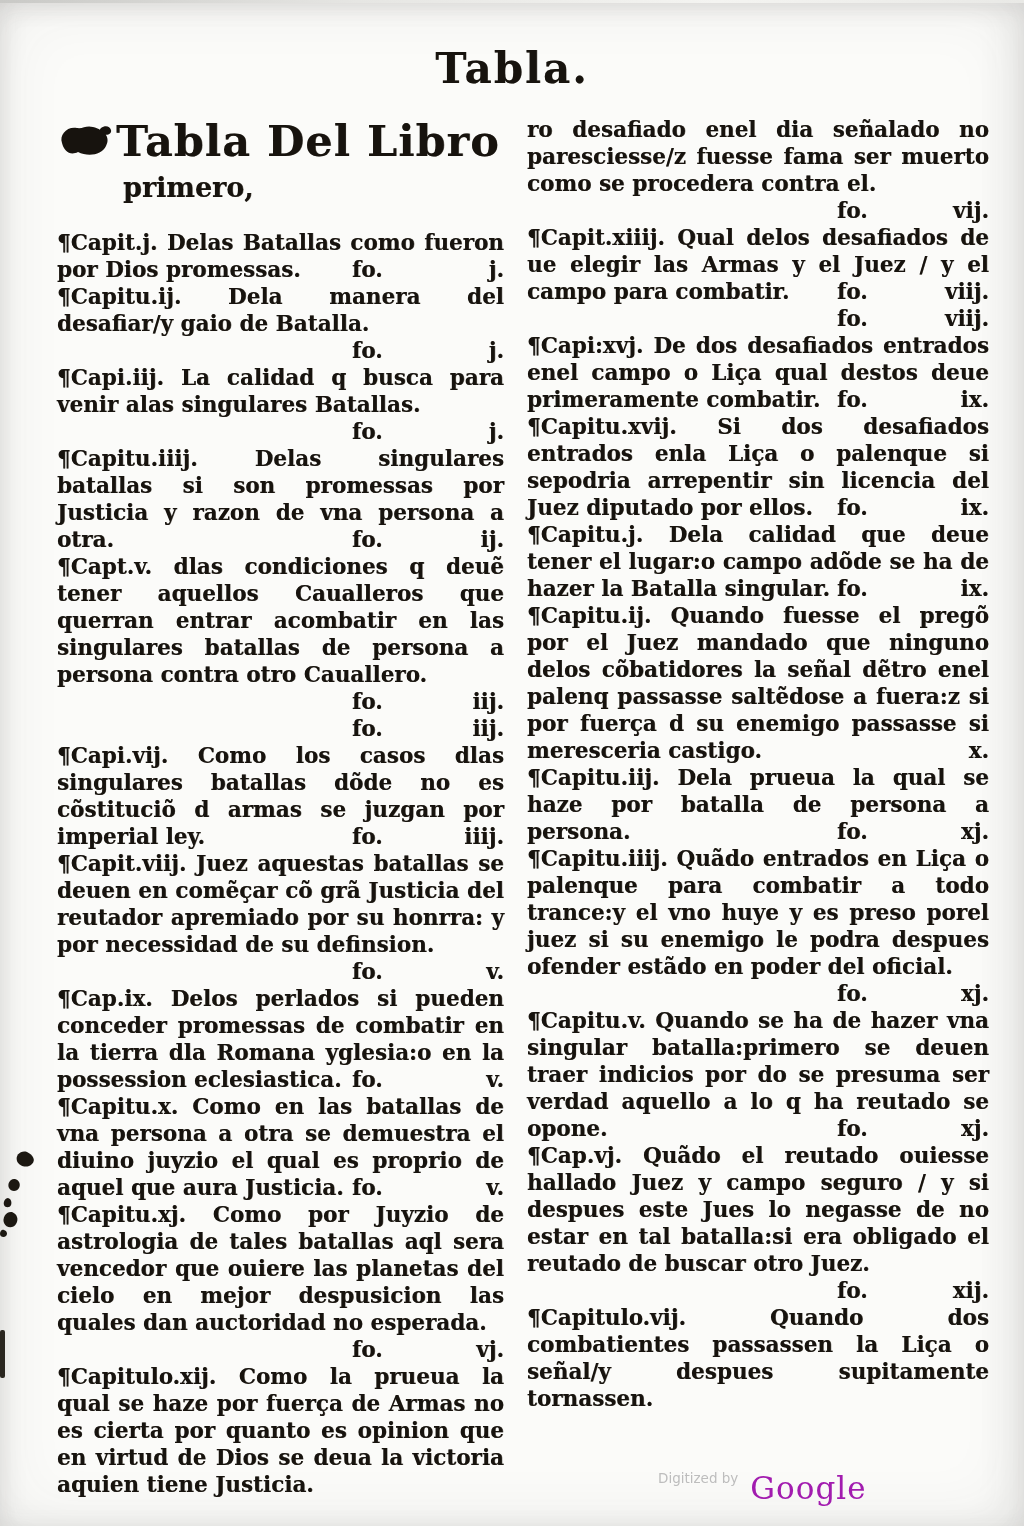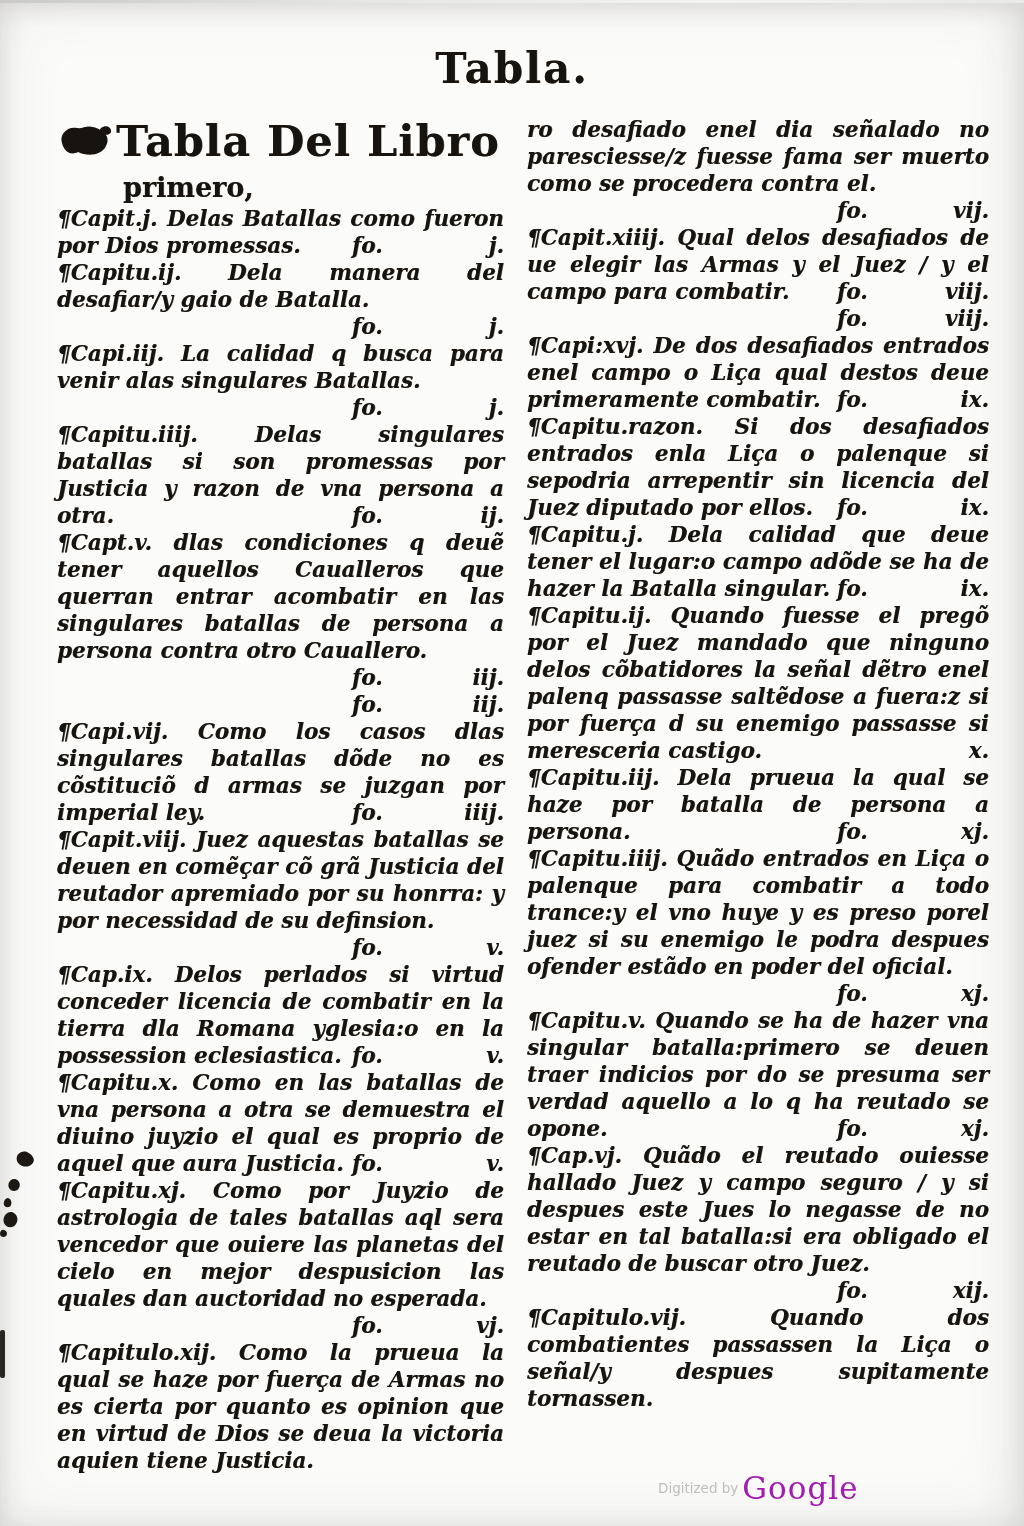--- a/index.html
+++ b/index.html
@@ -17,35 +17,35 @@
   .scan-edge-top { position:absolute; top:0; left:0; width:100%; height:3px;
     background:linear-gradient(90deg,#c9c9c6,#e6e6e3 35%,#f4f4f1 70%,#e9e9e6); }
   .running-title { position:absolute; top:44px; left:0; width:100%; margin:0;
     text-align:center; font-size:42px; letter-spacing:2px; font-weight:bold; }
   .col { position:absolute; }
   .col-left  { left:57px;  top:118px; width:447px; }
   .col-right { left:527px; top:116px; width:462px; }
 
   .col-heading .line1 { font-size:43px; line-height:1.08; letter-spacing:1px; white-space:nowrap; }
   .ornament { display:inline-block; vertical-align:-4px; margin-right:3px; }
-  .h-sub { font-size:27px; margin:4px 0 2px 66px; }
+  .h-sub { font-size:27px; margin:4px 0 26px 66px; }
 
-  .entry { font-size:21.5px; line-height:27px; margin:0; text-align:justify; hyphens:none;font-style:italic; }
+  .entry { font-size:21.5px; line-height:27px; margin:0; text-align:justify; hyphens:none; }
   .entry::after { content:""; display:block; clear:both; }
   .fref { float:right; width:152px; display:flex; justify-content:space-between; }
 
   .section-heading .line1 { font-size:37px; line-height:1.05; margin-top:8px; letter-spacing:0.5px; white-space:nowrap; }
   .section-heading .line2 { font-size:24px; margin:3px 0 9px 74px; }
 
   .margin-blot { position:absolute; left:0px; top:1146px; }
   .edge-mark { position:absolute; left:0; top:1330px; width:5px; height:48px;
     background:#2a261f; border-radius:2px; }
 
   .watermark { position:absolute; left:658px; top:1470px; display:flex;
-    align-items:center; gap:4px; text-shadow:none; font-weight:normal; }
+    align-items:flex-start; gap:12px; text-shadow:none; font-weight:normal; }
   .wm-pre  { font-family:"DejaVu Sans","Liberation Sans",sans-serif;
     font-size:13.5px; color:#bdbdbd; }
   .wm-logo { font-family:"DejaVu Serif","Liberation Serif",serif;
     font-size:31px; color:#a21caf; letter-spacing:1px; }
 </style>
 </head>
 <body>
 
 <div class="page">
   <div class="scan-edge-top"></div>
@@ -87,21 +87,21 @@
             <span>iij.</span>
           </span></p>
         <p class="entry"><span>¶Capi.vij. Como los casos dlas singulares batallas dõde no es cõstituciõ d armas se juzgan por imperial ley.</span><span class="fref">
             <span>fo.</span>
             <span>iiij.</span>
           </span></p>
         <p class="entry"><span>¶Capit.viij. Juez aquestas batallas se deuen en comẽçar cõ grã Justicia del reutador apremiado por su honrra: y por necessidad de su definsion.</span><span class="fref">
             <span>fo.</span>
             <span>v.</span>
           </span></p>
-        <p class="entry"><span>¶Cap.ix. Delos perlados si virtud conceder licencia de combatir en la tierra dla Romana yglesia:o en la possession eclesiastica.</span><span class="fref">
+        <p class="entry"><span>¶Cap.ix. Delos perlados si pueden conceder promessas de combatir en la tierra dla Romana yglesia:o en la possession eclesiastica.</span><span class="fref">
             <span>fo.</span>
             <span>v.</span>
           </span></p>
         <p class="entry"><span>¶Capitu.x. Como en las batallas de vna persona a otra se demuestra el diuino juyzio el qual es proprio de aquel que aura Justicia.</span><span class="fref">
             <span>fo.</span>
             <span>v.</span>
           </span></p>
         <p class="entry"><span>¶Capitu.xj. Como por Juyzio de astrologia de tales batallas aql sera vencedor que ouiere las planetas del cielo en mejor despusicion las quales dan auctoridad no esperada.</span><span class="fref">
             <span>fo.</span>
             <span>vj.</span>
@@ -121,21 +121,21 @@
             <span>viij.</span>
           </span></p>
         <p class="entry"><span class="fref">
             <span>fo.</span>
             <span>viij.</span>
           </span></p>
         <p class="entry"><span>¶Capi:xvj. De dos desafiados entrados enel campo o Liça qual destos deue primeramente combatir.</span><span class="fref">
             <span>fo.</span>
             <span>ix.</span>
           </span></p>
-        <p class="entry"><span>¶Capitu.razon. Si dos desafiados entrados enla Liça o palenque si sepodria arrepentir sin licencia del Juez diputado por ellos.</span><span class="fref">
+        <p class="entry"><span>¶Capitu.xvij. Si dos desafiados entrados enla Liça o palenque si sepodria arrepentir sin licencia del Juez diputado por ellos.</span><span class="fref">
             <span>fo.</span>
             <span>ix.</span>
           </span></p>
       </div>
     <div class="entries" id="right-entries-bottom">
         <p class="entry"><span>¶Capitu.j. Dela calidad que deue tener el lugar:o campo adõde se ha de hazer la Batalla singular.</span><span class="fref">
             <span>fo.</span>
             <span>ix.</span>
           </span></p>
         <p class="entry"><span>¶Capitu.ij. Quando fuesse el pregõ por el Juez mandado que ninguno delos cõbatidores la señal dẽtro enel palenq passasse saltẽdose a fuera:z si por fuerça d su enemigo passasse si meresceria castigo.</span><span class="fref">

